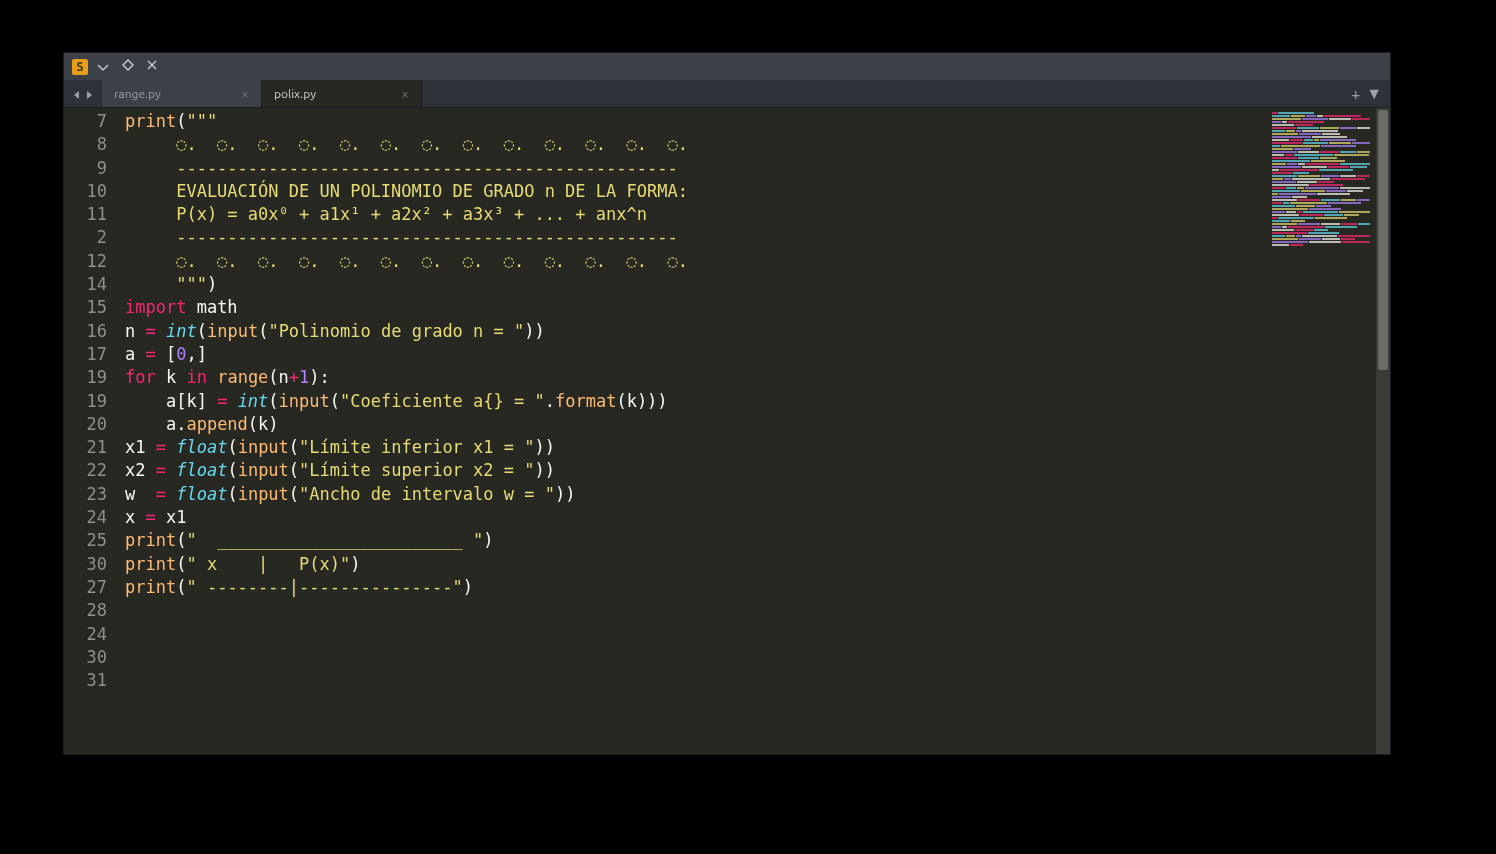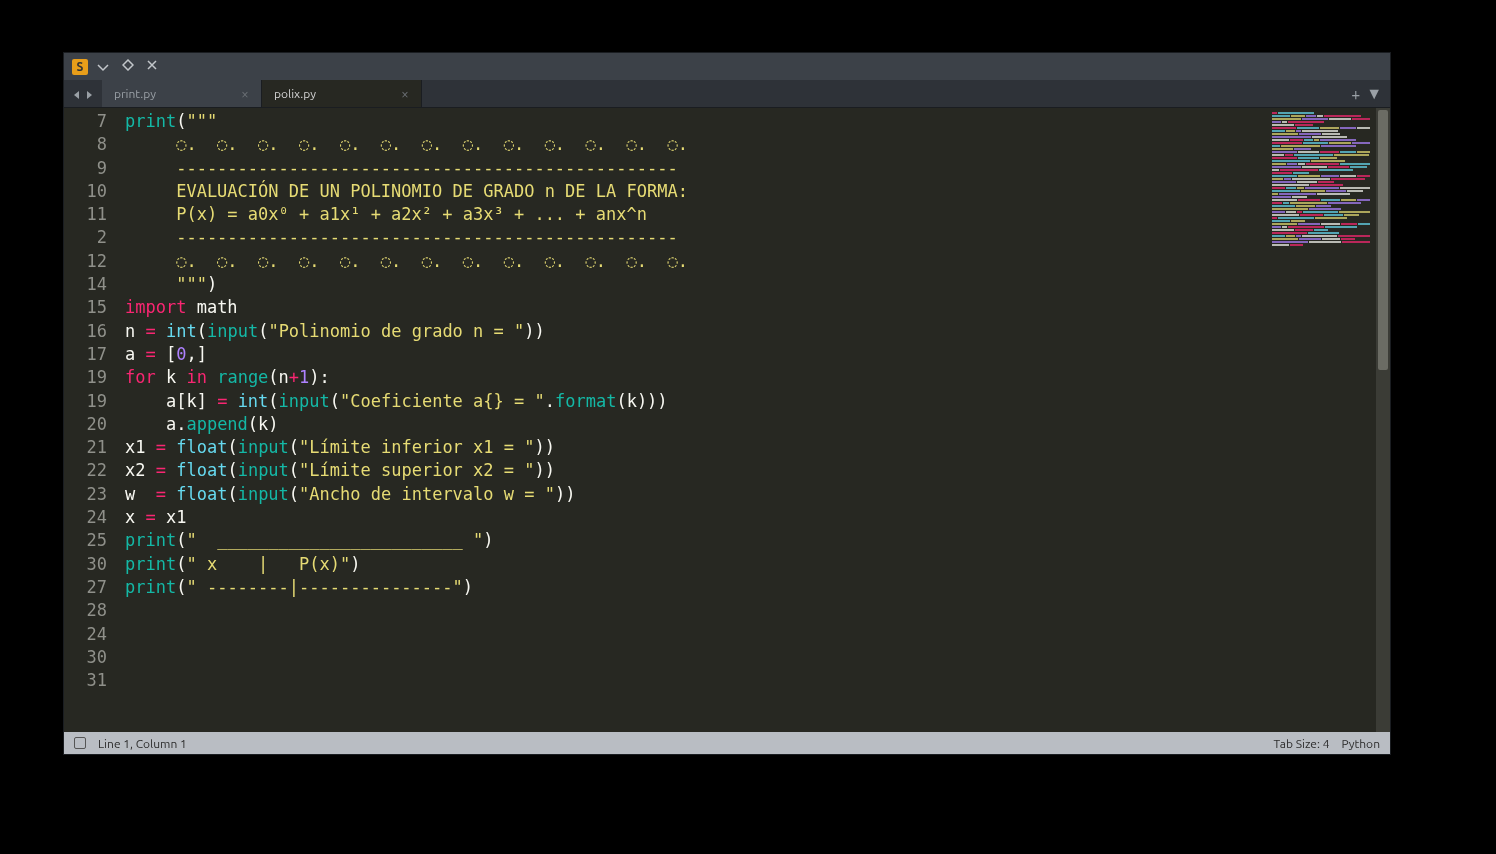--- a/index.html
+++ b/index.html
@@ -117,25 +117,25 @@
       font-family: "DejaVu Sans Mono", monospace;
       font-size: 17px;
       line-height: 23.3px;
       color: #f8f8f2;
       padding-top: 2px;
       padding-left: 6px;
       white-space: pre;
       overflow: hidden;
     }
     .code-line { display: block; }
-    .k-func { color: #66d9ef; }
+    .k-func { color: #66d9ef; font-style: italic; }
     .k-keyword { color: #f92672; }
     .k-str { color: #e6db74; }
     .k-num { color: #ae81ff; }
-    .k-call { color: #14b8a6; }
+    .k-call { color: #fdba74; }
     .k-punc { color: #f8f8f2; }
     .minimap {
       width: 110px;
       background: #272822;
       padding: 4px 6px;
       font-size: 2px;
       line-height: 2.6px;
       color: #888;
       font-family: monospace;
       overflow: hidden;
@@ -197,21 +197,21 @@
   <div class="tabbar">
     <div class="tab-nav">
       <span><svg viewBox="0 0 10 10">
             <path d="M7 1 L2 5 L7 9 Z" fill="currentColor"></path>
           </svg></span>
       <span><svg viewBox="0 0 10 10">
             <path d="M3 1 L8 5 L3 9 Z" fill="currentColor"></path>
           </svg></span>
     </div>
     <div class="tab inactive">
-      <span>print.py</span>
+      <span>range.py</span>
       <span class="tab-close">×</span>
     </div>
     <div class="tab active">
       <span>polix.py</span>
       <span class="tab-close">×</span>
     </div>
     <div class="tabbar-spacer"></div>
     <div class="tabbar-right">
       <span>+</span>
       <span>▼</span>
@@ -493,20 +493,13 @@
         <div class="mline">
           <div class="mseg" style="width: 17px; background: rgb(248, 248, 242); opacity: 0.7;"></div>
           <div class="mseg" style="width: 13px; background: rgb(249, 38, 114); opacity: 0.7;"></div>
         </div>
       </div>
     <div class="scrollbar-v">
       <div class="scrollbar-thumb"></div>
     </div>
   </div>
 
-  <div class="statusbar">
-    <div class="status-icon"></div>
-    <div>Line 1, Column 1</div>
-    <div class="spacer"></div>
-    <div>Tab Size: 4</div>
-    <div>Python</div>
-  </div>
 </div>
 
 </body></html>

